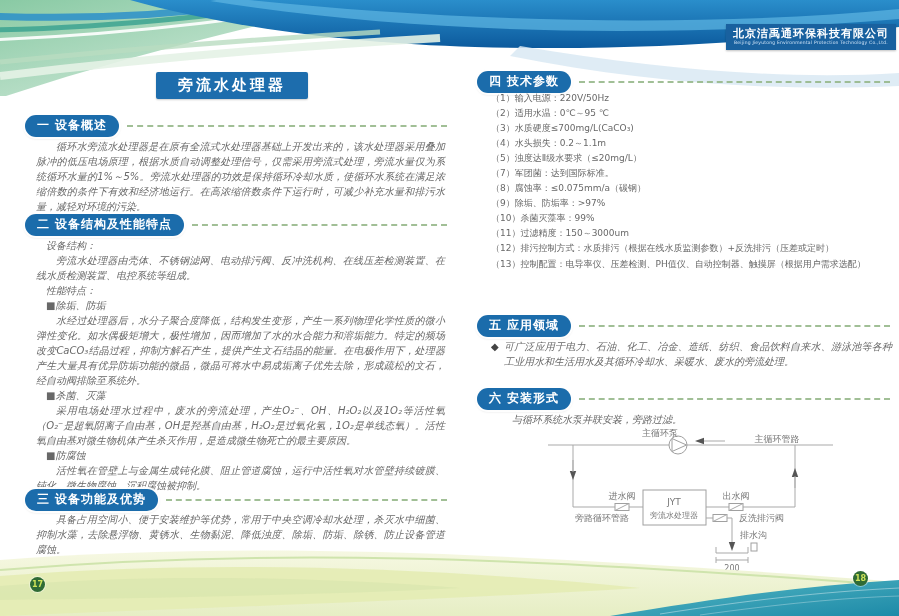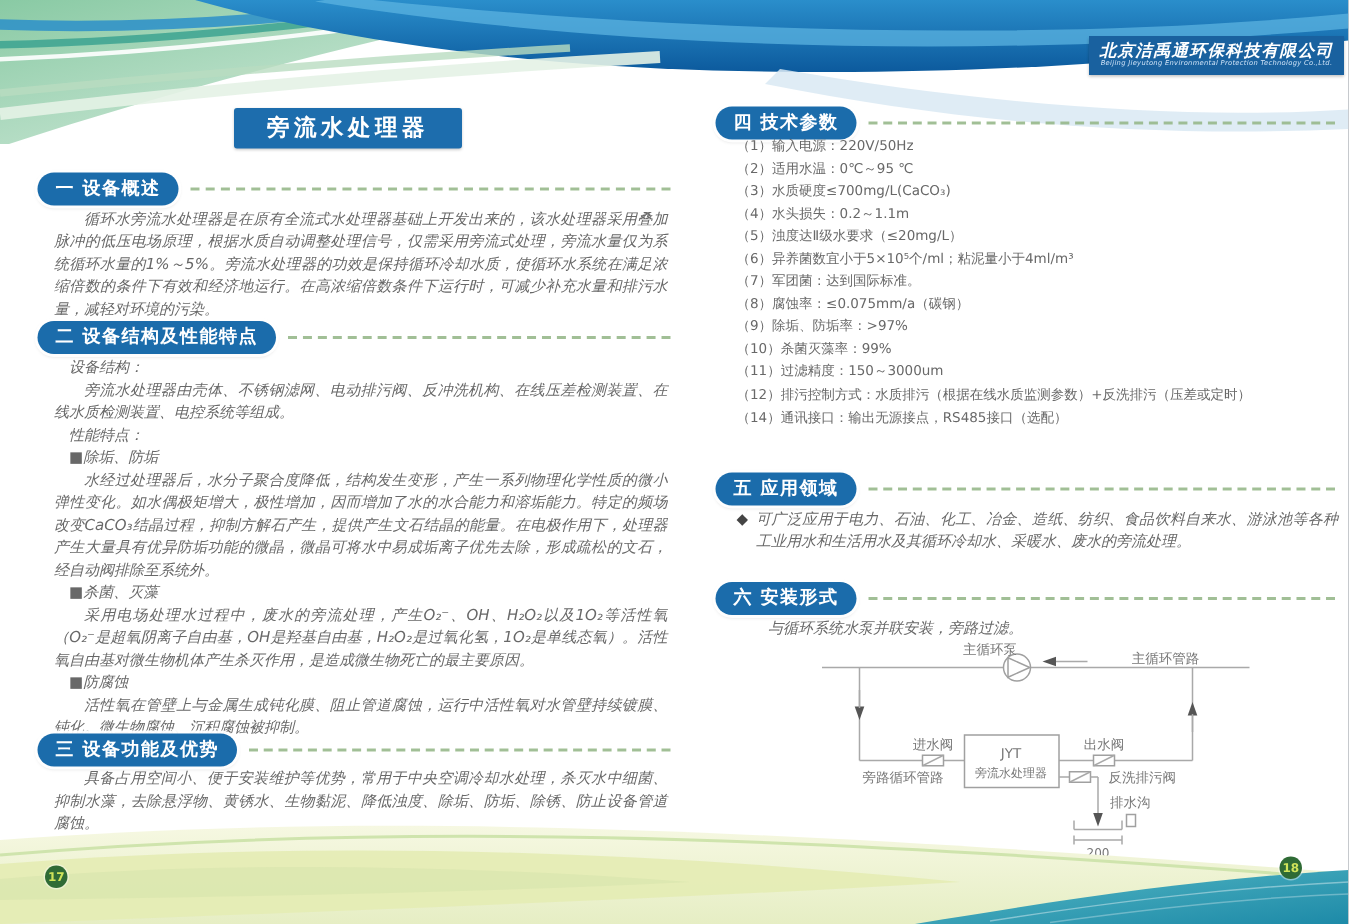--- a/index.html
+++ b/index.html
@@ -18,21 +18,21 @@
 
   
   .logo{top:23px;left:8px;width:120px;height:34px;background:#fdfefc;border-radius:17px;
         display:flex;align-items:center;gap:6px;padding-left:8px;box-sizing:border-box;
         box-shadow:0 1px 2px rgba(0,0,0,.18);}
   .logo-text{font-size:15px;font-weight:bold;color:#1565a8;letter-spacing:1px;}
   .logo-sub{position:absolute;left:10px;top:27px;width:22px;height:2px;background:#5a9b4c;opacity:.8;border-radius:1px;}
 
   
   .company{top:24px;left:726px;width:170px;background:#19619f;color:#fff;text-align:center;
-           padding:3px 2px 4px;box-sizing:border-box;box-shadow:0 1px 2px rgba(0,0,0,.25);font-style:italic;}
+           padding:3px 2px 4px;box-sizing:border-box;box-shadow:0 1px 2px rgba(0,0,0,.25);}
   .company .cn{font-size:11px;font-weight:bold;letter-spacing:1px;line-height:13px;}
   .company .en{font-size:4.5px;color:#cfe3f7;letter-spacing:.2px;line-height:6px;}
 
   
   .title-box{top:72px;left:156px;width:152px;height:27px;background:#1d6dad;color:#fff;
              font-size:15px;font-weight:bold;letter-spacing:3px;text-align:center;line-height:27px;
              border-radius:2px;box-shadow:0 1px 2px rgba(0,0,0,.2);}
 
   
   .sec-head{display:flex;align-items:center;}
@@ -136,28 +136,27 @@
 
   <div class="abs body-text" style="top:512px;left:36px;width:409px;">
     <p class="ind2">具备占用空间小、便于安装维护等优势，常用于中央空调冷却水处理，杀灭水中细菌、抑制水藻，去除悬浮物、黄锈水、生物黏泥、降低浊度、除垢、防垢、除锈、防止设备管道腐蚀。</p>
   </div>
   <ol class="abs tech-list" style="top:91px;left:491px;width:400px;">
     <li>（1）输入电源：220V/50Hz</li>
     <li>（2）适用水温：0℃～95 ℃</li>
     <li>（3）水质硬度≤700mg/L(CaCO₃)</li>
     <li>（4）水头损失：0.2～1.1m</li>
     <li>（5）浊度达Ⅱ级水要求（≤20mg/L）</li>
-    <li>（6）异养菌数宜小于5×10⁵个/ml；粘泥量小于4ml/m³</li>
     <li>（7）军团菌：达到国际标准。</li>
     <li>（8）腐蚀率：≤0.075mm/a（碳钢）</li>
     <li>（9）除垢、防垢率：&gt;97%</li>
     <li>（10）杀菌灭藻率：99%</li>
     <li>（11）过滤精度：150～3000um</li>
     <li>（12）排污控制方式：水质排污（根据在线水质监测参数）+反洗排污（压差或定时）</li>
-    <li>（14）通讯接口：输出无源接点，RS485接口（选配）</li>
+    <li>（13）控制配置：电导率仪、压差检测、PH值仪、自动控制器、触摸屏（根据用户需求选配）</li>
   </ol>
 
   <div class="abs sec-head" style="top:315px;left:477px;width:413px;">
     <span class="pill"><span class="num">五</span><span>应用领域</span></span>
     <span class="dots"></span>
   </div>
   <div class="abs body-text app" style="top:339px;left:491px;width:388px;">
     <span class="diamond">◆</span>
     <p>可广泛应用于电力、石油、化工、冶金、造纸、纺织、食品饮料自来水、游泳池等各种工业用水和生活用水及其循环冷却水、采暖水、废水的旁流处理。</p>
   </div>

